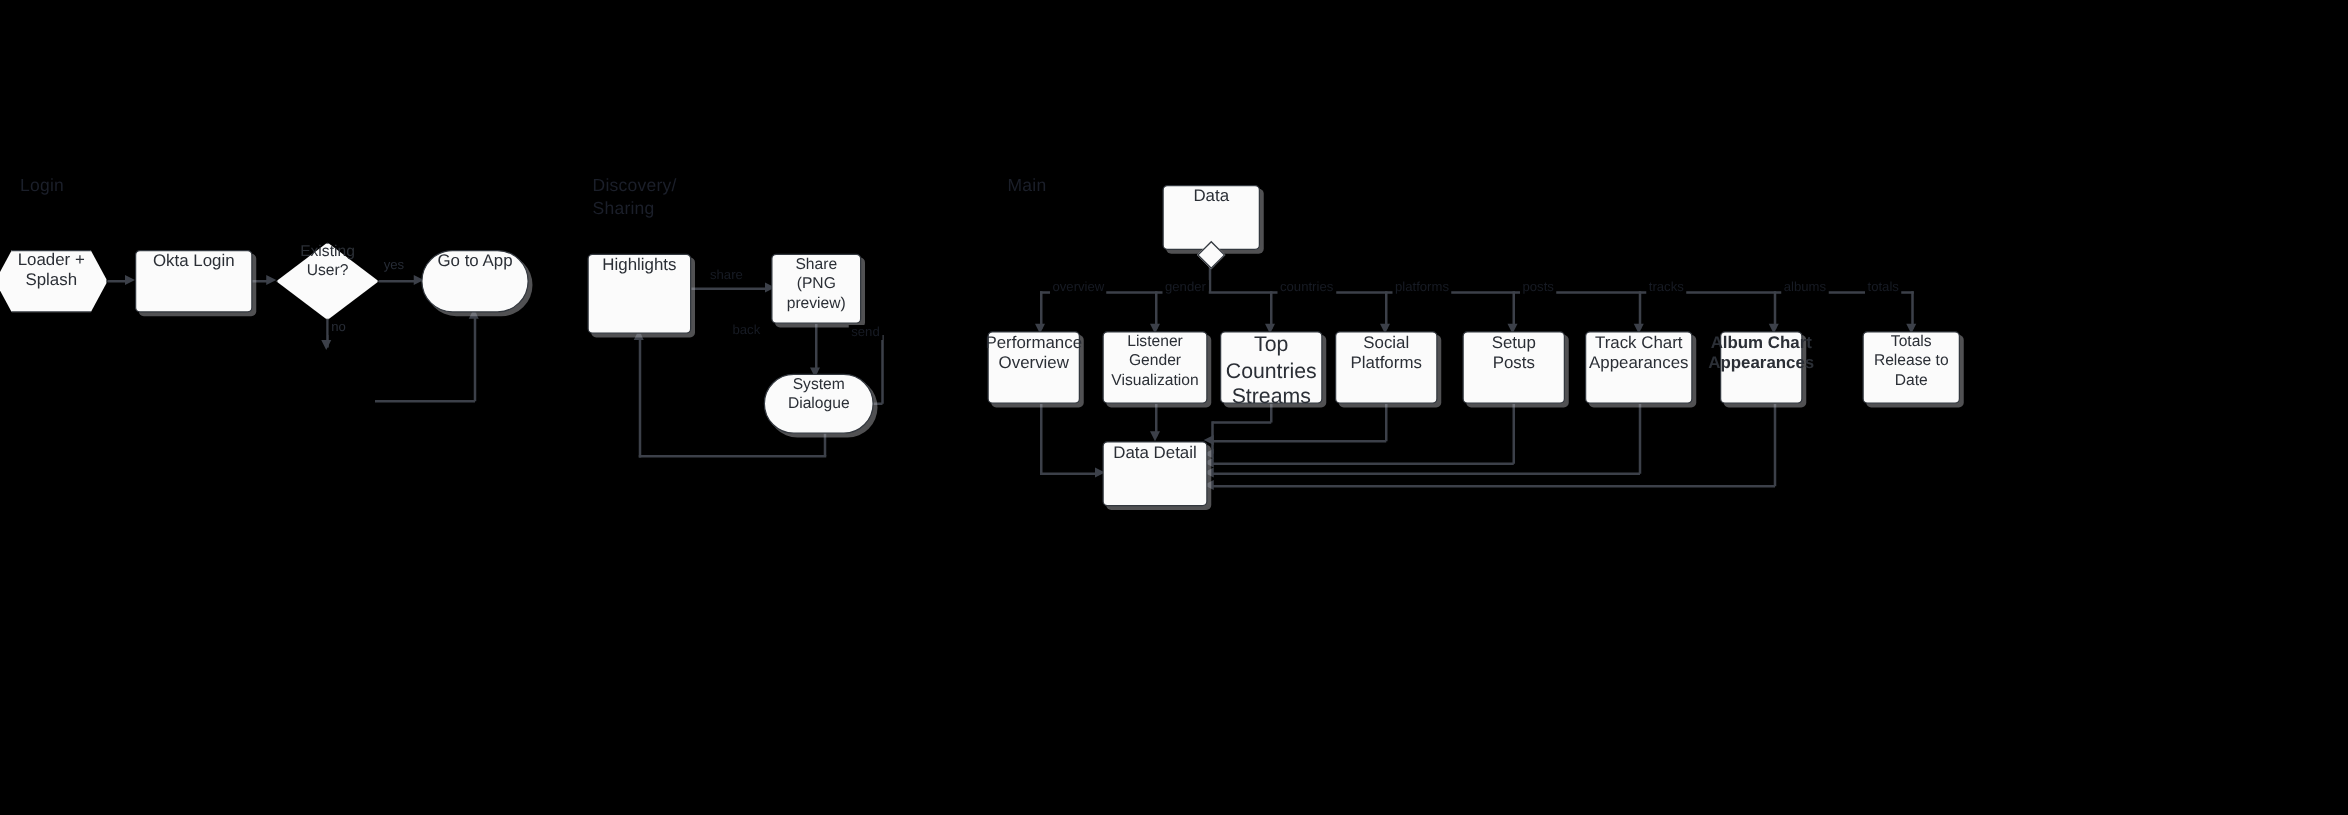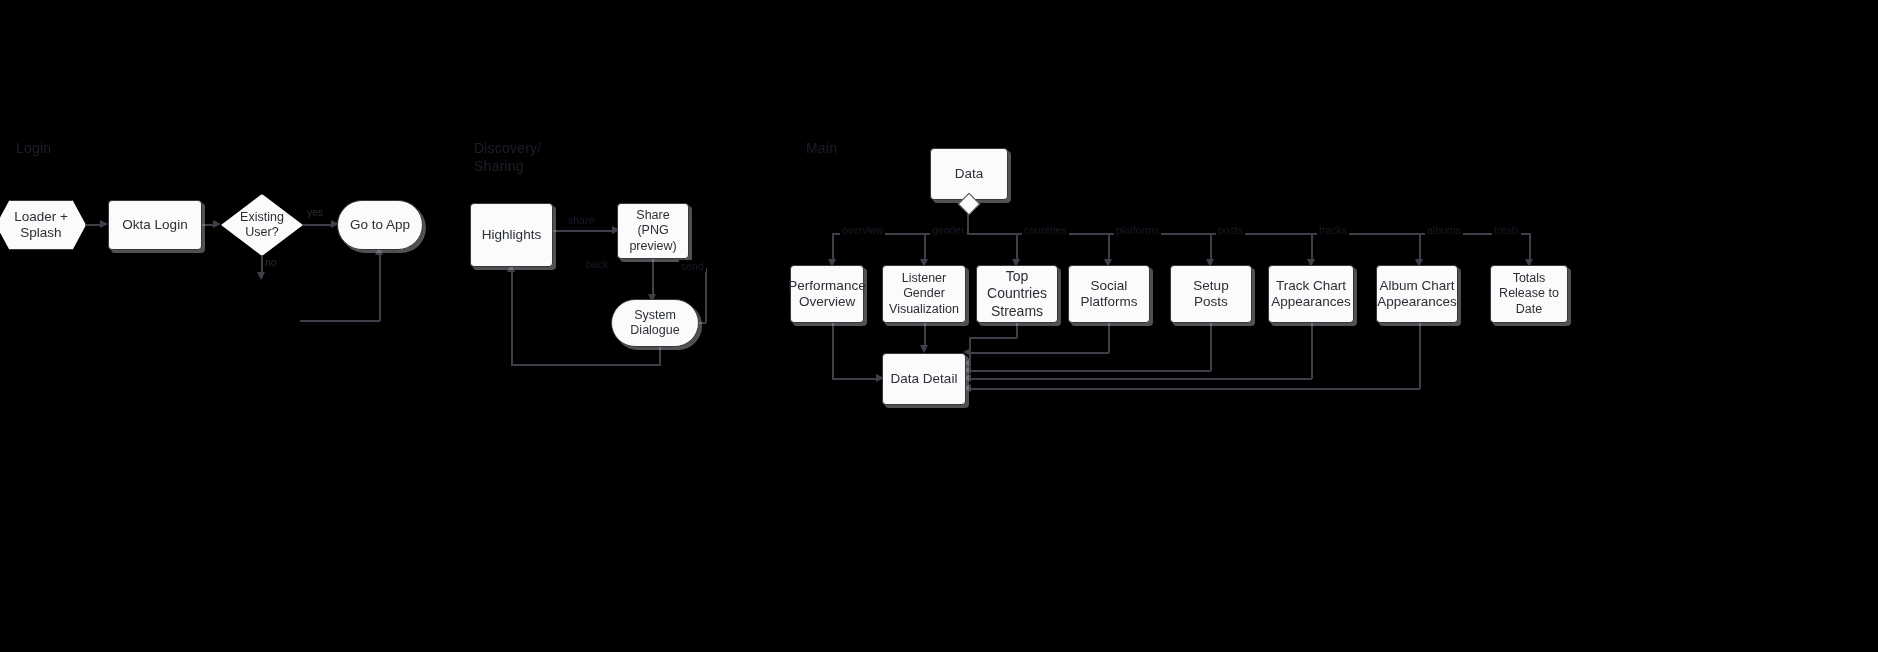--- a/index.html
+++ b/index.html
@@ -29,21 +29,21 @@
   }
   
   .node {
     position: absolute;
     background: #fbfbfb;
     border: 1px solid #33383f;
     color: #2b2f36;
     font-size: 13.5px;
     line-height: 1.22;
     display: flex;
-    align-items: center;
+    align-items: flex-start;
     justify-content: center;
     text-align: center;
     box-sizing: border-box;
     box-shadow: 3px 3px 0 rgba(180,180,185,.45);
     z-index: 3;
   }
   .node .lbl { padding: 0 5px; white-space: pre-line; }
   .node.rounded { border-radius: 4px; }
   .node.stadium { border-radius: 999px; }
   .node.hex  { box-shadow: none; background: transparent; border: 0; }
@@ -216,21 +216,21 @@
   <div class="edge-label" style="left:930px; top:224px;">gender</div>
   <div class="node rounded" style="left:882px; top:265px; width:84px; height:58px; font-size:12.5px;">
     <div class="lbl">Listener
 Gender
 Visualization</div>
   </div>
 
   <div class="edge v" style="left:1016px; top:233px; height:30px;"></div>
   <div class="arrow down" style="left:1012px; top:259px;"></div>
   <div class="edge-label" style="left:1022px; top:224px;">countries</div>
-  <div class="node rounded" style="left:976px; top:265px; width:82px; height:58px; font-size:14px;">
+  <div class="node rounded" style="left:976px; top:265px; width:82px; height:58px; font-size:17px;">
     <div class="lbl">Top
 Countries
 Streams</div>
   </div>
 
   <div class="edge v" style="left:1108px; top:233px; height:30px;"></div>
   <div class="arrow down" style="left:1104px; top:259px;"></div>
   <div class="edge-label" style="left:1114px; top:224px;">platforms</div>
   <div class="node rounded" style="left:1068px; top:265px; width:82px; height:58px;">
     <div class="lbl">Social
@@ -248,21 +248,21 @@
   <div class="arrow down" style="left:1307px; top:259px;"></div>
   <div class="edge-label" style="left:1317px; top:224px;">tracks</div>
   <div class="node rounded" style="left:1268px; top:265px; width:86px; height:58px;">
     <div class="lbl">Track Chart
 Appearances</div>
   </div>
 
   <div class="edge v" style="left:1419px; top:233px; height:30px;"></div>
   <div class="arrow down" style="left:1415px; top:259px;"></div>
   <div class="edge-label" style="left:1425px; top:224px;">albums</div>
-  <div class="node rounded" style="left:1376px; top:265px; width:82px; height:58px;">
+  <div class="node rounded" style="left:1376px; top:265px; width:66px; height:58px;font-weight:bold;">
     <div class="lbl">Album Chart
 Appearances</div>
   </div>
 
   <div class="edge v" style="left:1529px; top:233px; height:30px;"></div>
   <div class="arrow down" style="left:1525px; top:259px;"></div>
   <div class="edge-label" style="left:1492px; top:224px;">totals</div>
   <div class="node rounded" style="left:1490px; top:265px; width:78px; height:58px; font-size:12.5px;">
     <div class="lbl">Totals
 Release to

